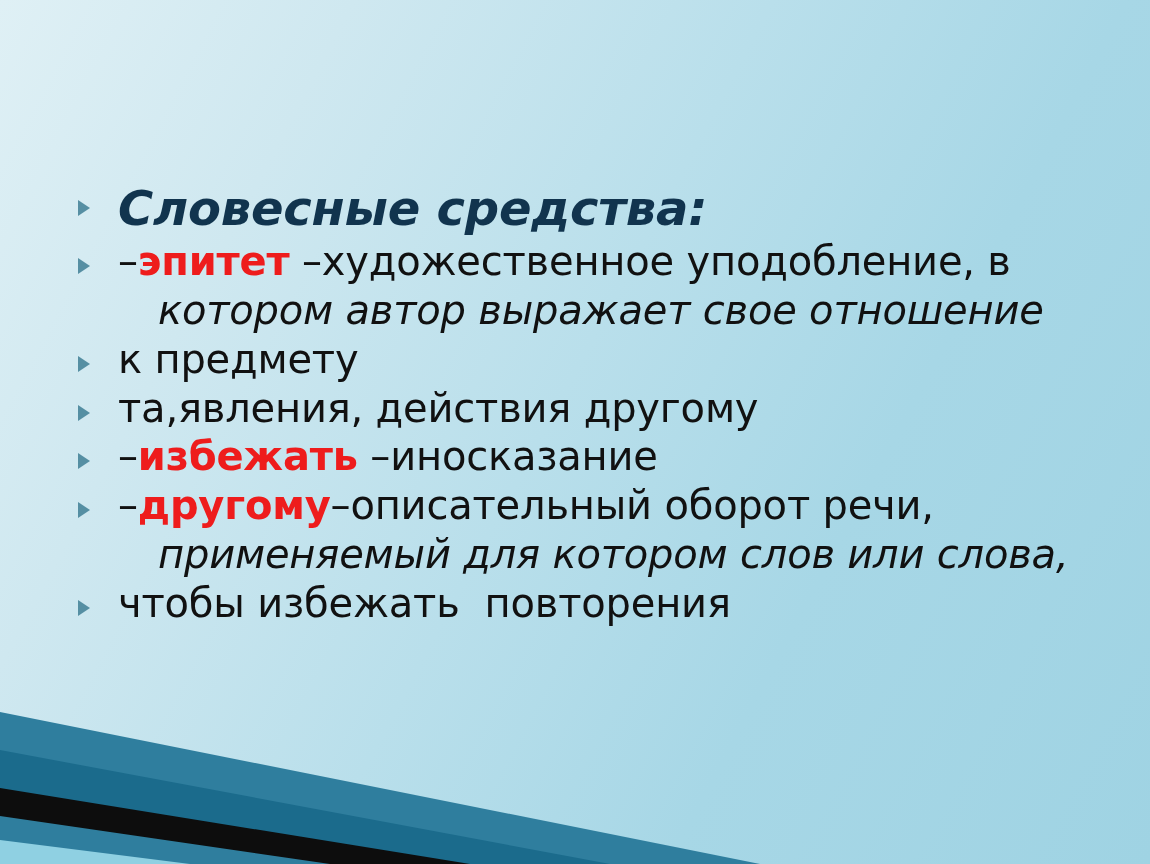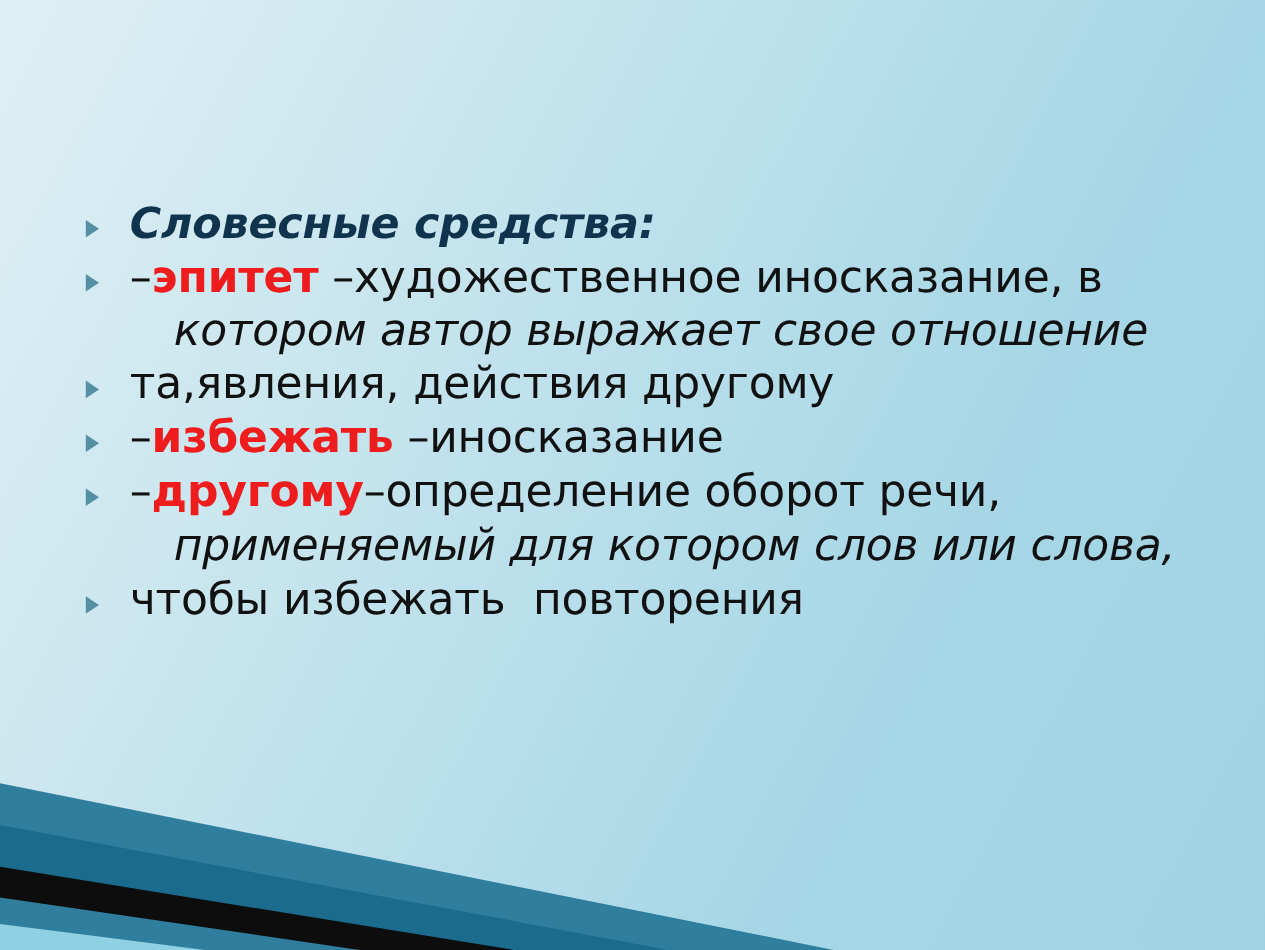--- a/index.html
+++ b/index.html
@@ -63,21 +63,21 @@
     letter-spacing: -0.2px;
   }
   .line-continuation {
     padding-left: 40px;
     font-style: italic;
   }
   .heading-text {
     font-style: italic;
     font-weight: bold;
     color: #11344e;
-    font-size: 39px;
+    font-size: 48px;
   }
   .term-red {
     color: #ee1c1c;
     font-weight: bold;
     text-align: center;
   }
   .no-wrap-soft {
     white-space: pre-wrap;
   }
 </style>
@@ -98,43 +98,49 @@
       <div class="bullet-row">
         <div class="bullet-mark">
           <span class="tri"></span>
         </div>
         <div class="bullet-text"><span class="no-wrap-soft heading-text">Словесные средства</span><span class="no-wrap-soft heading-text">:</span></div>
       </div>
       <div class="bullet-row">
         <div class="bullet-mark">
           <span class="tri"></span>
         </div>
-        <div class="bullet-text"><span class="no-wrap-soft">–</span><span class="no-wrap-soft term-red">эпитет</span><span class="no-wrap-soft"> –художественное иносказание, в</span></div>
+        <div class="bullet-text"><span class="no-wrap-soft">–</span><span class="no-wrap-soft term-red">эпитет</span><span class="no-wrap-soft"> –художественное уподобление, в</span></div>
       </div>
       <div class="bullet-row">
         <div class="bullet-mark"></div>
         <div class="bullet-text line-continuation"><span class="no-wrap-soft">котором автор выражает свое отношение</span></div>
+      </div>
+      <div class="bullet-row">
+        <div class="bullet-mark">
+          <span class="tri"></span>
+        </div>
+        <div class="bullet-text"><span class="no-wrap-soft">к предмету</span></div>
       </div>
       <div class="bullet-row">
         <div class="bullet-mark">
           <span class="tri"></span>
         </div>
         <div class="bullet-text"><span class="no-wrap-soft">та,явления, действия другому</span></div>
       </div>
       <div class="bullet-row">
         <div class="bullet-mark">
           <span class="tri"></span>
         </div>
         <div class="bullet-text"><span class="no-wrap-soft">–</span><span class="no-wrap-soft term-red">избежать</span><span class="no-wrap-soft"> –иносказание</span></div>
       </div>
       <div class="bullet-row">
         <div class="bullet-mark">
           <span class="tri"></span>
         </div>
-        <div class="bullet-text"><span class="no-wrap-soft">–</span><span class="no-wrap-soft term-red">другому</span><span class="no-wrap-soft">–определение оборот речи,</span></div>
+        <div class="bullet-text"><span class="no-wrap-soft">–</span><span class="no-wrap-soft term-red">другому</span><span class="no-wrap-soft">–описательный оборот речи,</span></div>
       </div>
       <div class="bullet-row">
         <div class="bullet-mark"></div>
         <div class="bullet-text line-continuation"><span class="no-wrap-soft">применяемый для котором слов или слова,</span></div>
       </div>
       <div class="bullet-row">
         <div class="bullet-mark">
           <span class="tri"></span>
         </div>
         <div class="bullet-text"><span class="no-wrap-soft">чтобы избежать  повторения</span></div>

